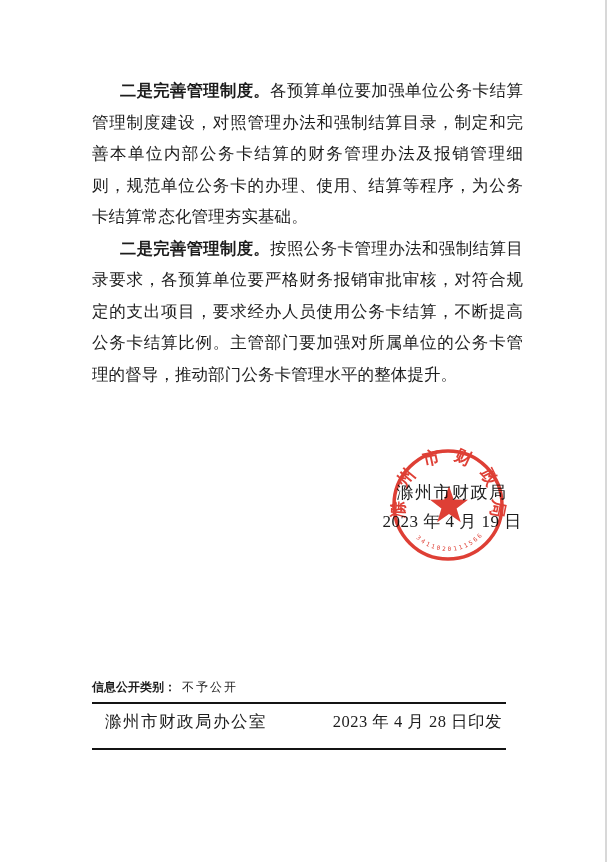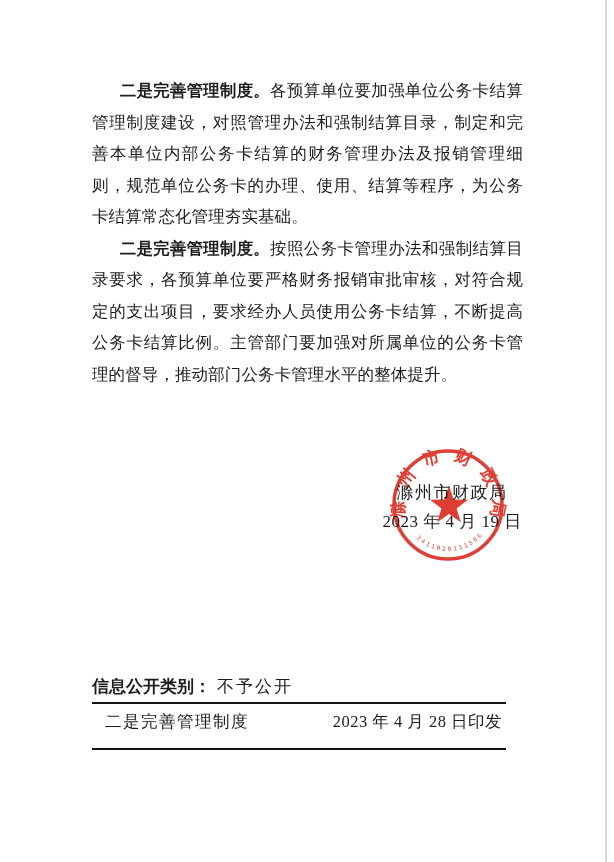--- a/index.html
+++ b/index.html
@@ -16,21 +16,21 @@
   .signature{position:absolute;left:352px;top:483px;width:200px;text-align:center;font-size:17px;}
   .signature .org{letter-spacing:1.5px;line-height:20px;}
   .signature .date{margin-top:9px;line-height:20px;letter-spacing:0.5px;}
 
   .seal{position:absolute;left:380px;top:437px;width:140px;height:140px;
         mix-blend-mode:multiply;opacity:0.95;}
   .seal-arc-text{font-size:17px;font-weight:700;letter-spacing:12px;
                  font-family:"Liberation Serif","DejaVu Serif",serif;}
   .seal-code-text{font-size:6px;letter-spacing:2.2px;font-family:"DejaVu Sans Mono",monospace;}
 
-  .disclosure{position:absolute;left:92px;top:676px;font-size:17px;line-height:22px;}
+  .disclosure{position:absolute;left:92px;top:676px;font-size:12px;line-height:22px;}
   .disclosure .dlabel{font-family:"Liberation Sans","DejaVu Sans",sans-serif;font-weight:700;}
   .disclosure .dvalue{margin-left:6px;letter-spacing:2px;}
 
   .rule{position:absolute;left:92px;width:414px;height:2px;background:#141414;}
   .rule-top{top:702px;}
   .rule-bottom{top:748px;}
 
   .footer-row{position:absolute;left:105px;top:711px;width:397px;display:flex;
               justify-content:space-between;font-size:16.5px;line-height:22px;}
   .footer-row .issuer{letter-spacing:1.5px;}
@@ -70,21 +70,21 @@
     </text>
   </svg>
 
   <div class="disclosure">
     <span class="dlabel">信息公开类别：</span><span class="dvalue">不予公开</span>
   </div>
 
   <div class="rule rule-top"></div>
 
   <div class="footer-row">
-    <span class="issuer">二是完善管理制度</span>
+    <span class="issuer">滁州市财政局办公室</span>
     <span class="printdate">2023 年 4 月 28 日印发</span>
   </div>
 
   <div class="rule rule-bottom"></div>
 
   <div class="edge-line"></div>
 
 </div>
 
 </body></html>

